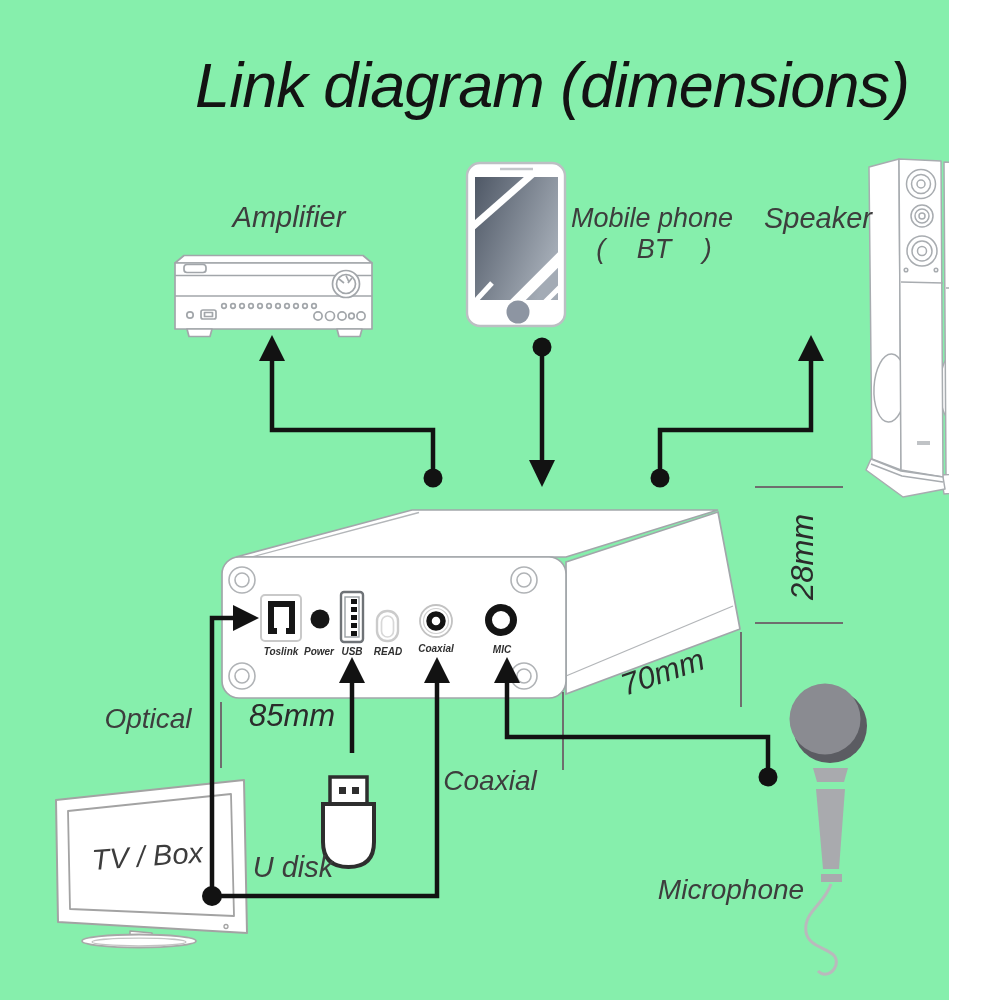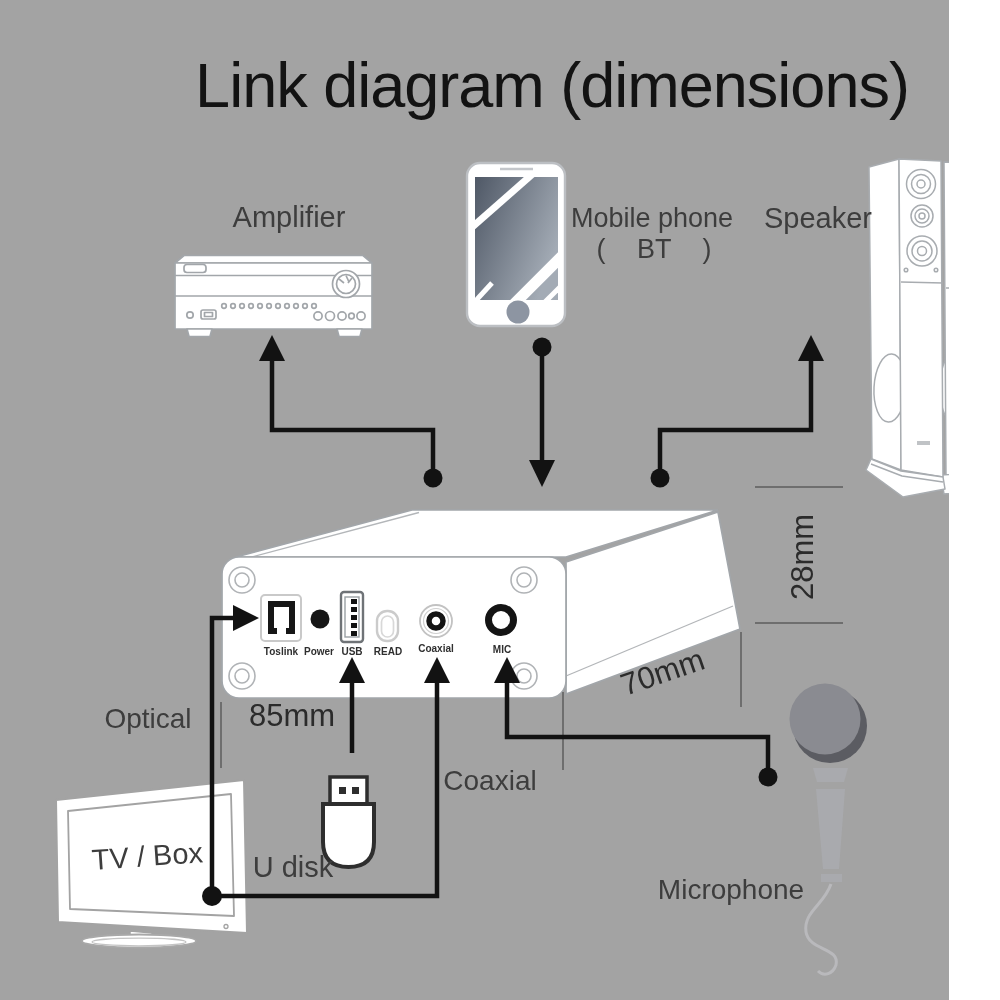--- a/index.html
+++ b/index.html
@@ -1,17 +1,17 @@
 <!DOCTYPE html>
 <html><head>
 <meta charset="utf-8">
 <style>
   html,body{margin:0;padding:0;background:#ffffff;}
-  .stage{position:relative;width:949px;height:1000px;background:#a3a3a3;overflow:hidden;
-         font-family:"Liberation Sans", sans-serif;}
+  .stage{position:relative;width:949px;height:1000px;background:#86efac;overflow:hidden;
+         font-family:"Liberation Sans", sans-serif;font-style:italic;}
   svg{display:block;}
   text{font-family:"Liberation Sans", sans-serif;fill:#3d3d3d;}
   .title{font-size:63px;fill:#131313;letter-spacing:-1px;}
   .lbl{font-size:28px;}
   .lbl-29{font-size:29px;}
   .lbl-27{font-size:27px;}
   .dim{font-size:31px;fill:#2b2b2b;}
   .port-lbl{font-size:10px;font-weight:bold;fill:#2f2f2f;}
   .bt{word-spacing:24px;white-space:pre;}
   .outline{fill:#ffffff;stroke:#a2a6aa;stroke-width:1.7;}

